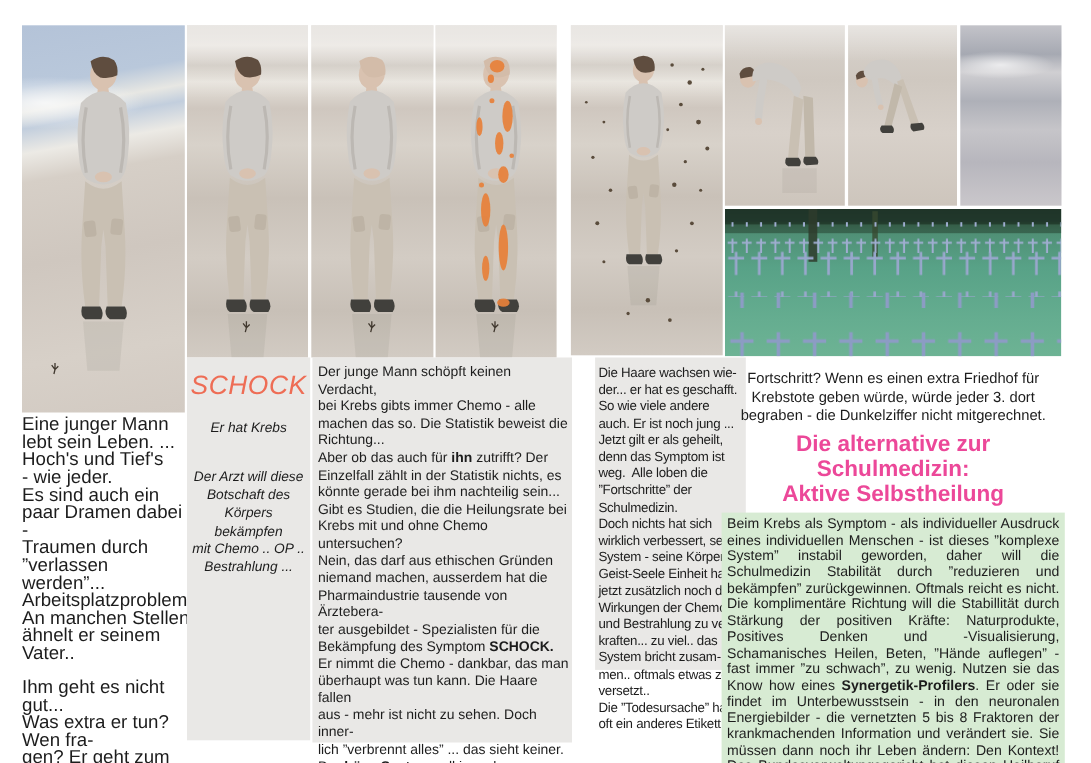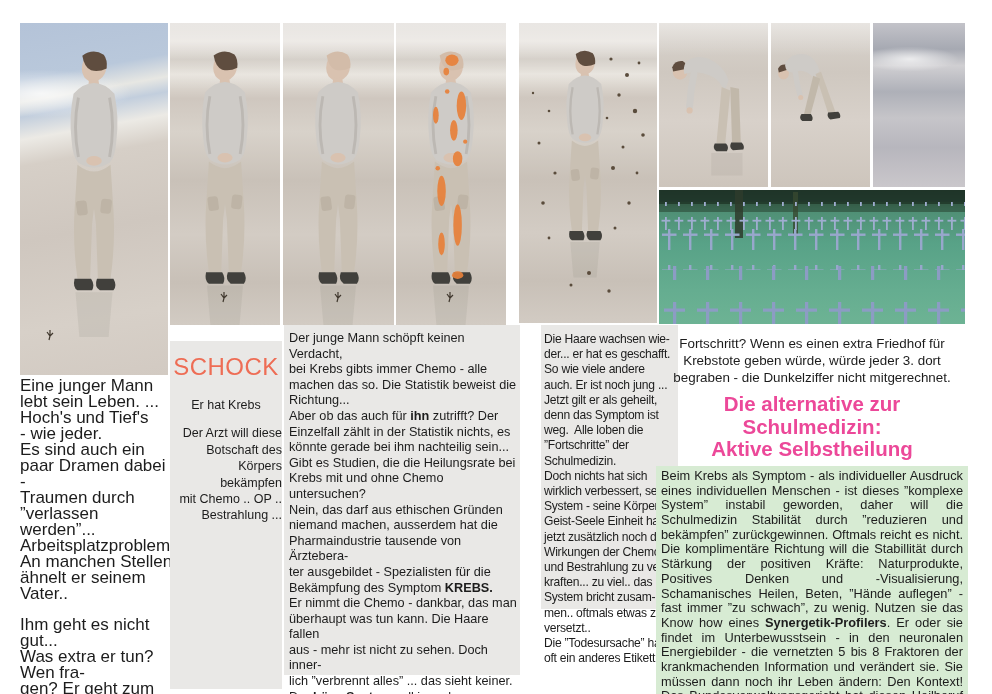--- a/index.html
+++ b/index.html
@@ -48,23 +48,23 @@
   .speck { width:12px; height:12px; }
   .sp1 { left:24px; bottom:34px; }
   .spb { left:44%;  bottom:22px; }
 
   
   .col { position:absolute; box-sizing:border-box; }
   .col p { margin:0; white-space:pre-wrap; }
   .graybg { background:#e9e8e6; }
   .c1 { left:20px;  top:378px; width:153px; font-size:17px; line-height:16px; }
   .c1 p + p { margin-top:15px; }
-  .c2 { left:170px; top:341px; width:112px; height:348px; padding-top:11px;
-        text-align:center; font-size:12.5px; line-height:16.4px; }
-  .c2 p + p { margin-top:12px;text-align:right; }
+  .c2 { left:170px; top:325px; width:112px; height:348px; padding-top:11px;
+        text-align:center; font-size:12.5px; line-height:16.4px;font-style:italic; }
+  .c2 p + p { margin-top:28px; }
   .schock { margin:2px 0 17px; font-size:24px; line-height:26px; font-weight:500;
             color:#ee6d55; letter-spacing:.5px; text-align:center; }
   .c3 { left:284px; top:325px; width:236px; height:350px; padding:6px 0 0 5px;
         font-size:12.7px; line-height:15.6px; }
   .c4 { left:521px; top:325px; width:137px; height:284px; padding:7px 0 0 3px;
         font-size:12.1px; line-height:15.2px; letter-spacing:-0.25px;margin-left:20px; }
   .c5 { left:656px; top:330px; width:312px; }
   .c5 .intro { text-align:center; font-size:13.4px; line-height:16.8px; margin-top:6px; }
   .green-head { margin:7px 0 5px; text-align:center; white-space:pre-wrap;
                 color:#ec4899; font-size:20.5px; line-height:22.5px; font-weight:700; }
@@ -295,21 +295,21 @@
 Richtung...
 Aber ob das auch für </span><b>ihn</b><span> zutrifft? Der
 Einzelfall zählt in der Statistik nichts, es
 könnte gerade bei ihm nachteilig sein...
 Gibt es Studien, die die Heilungsrate bei
 Krebs mit und ohne Chemo untersuchen?
 Nein, das darf aus ethischen Gründen
 niemand machen, ausserdem hat die
 Pharmaindustrie tausende von Ärztebera-
 ter ausgebildet - Spezialisten für die
-Bekämpfung des Symptom </span><b>KREBS.</b><span>
+Bekämpfung des Symptom </span><b>SCHOCK.</b><span>
 Er nimmt die Chemo - dankbar, das man
 überhaupt was tun kann. Die Haare fallen
 aus - mehr ist nicht zu sehen. Doch inner-
 lich ”verbrennt alles” ... das sieht keiner.
 Der </span><b>böse System</b><span> soll ja verbrennen, ver-
 nichtet werden - wie ”der Teufel” in der
 Hölle. Im Abendland denkt man so -  das
 ”Böse” bekämpfen - das ”Gute” fördern.</span></p>
   </div>
 

